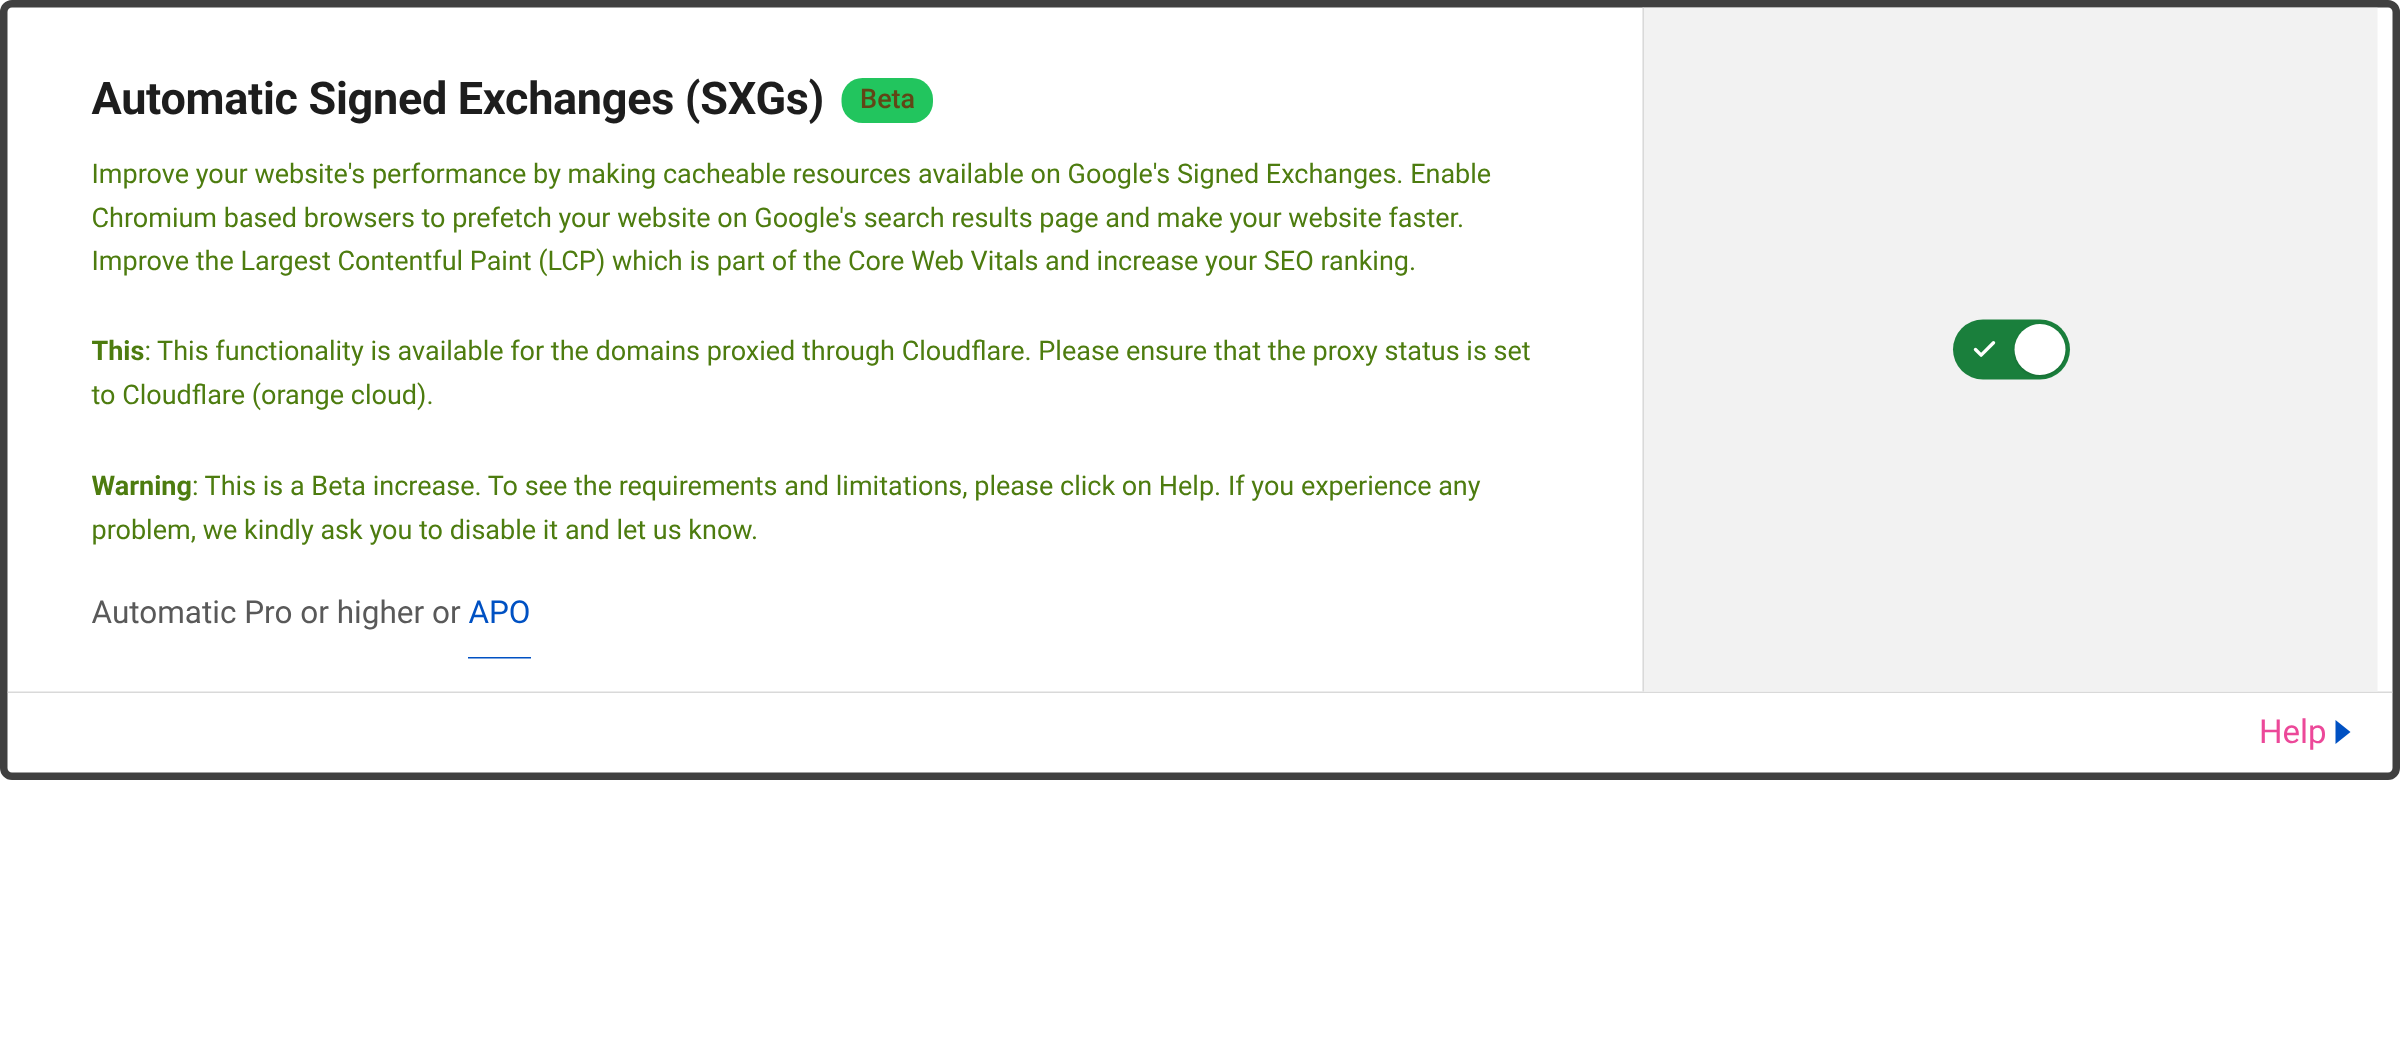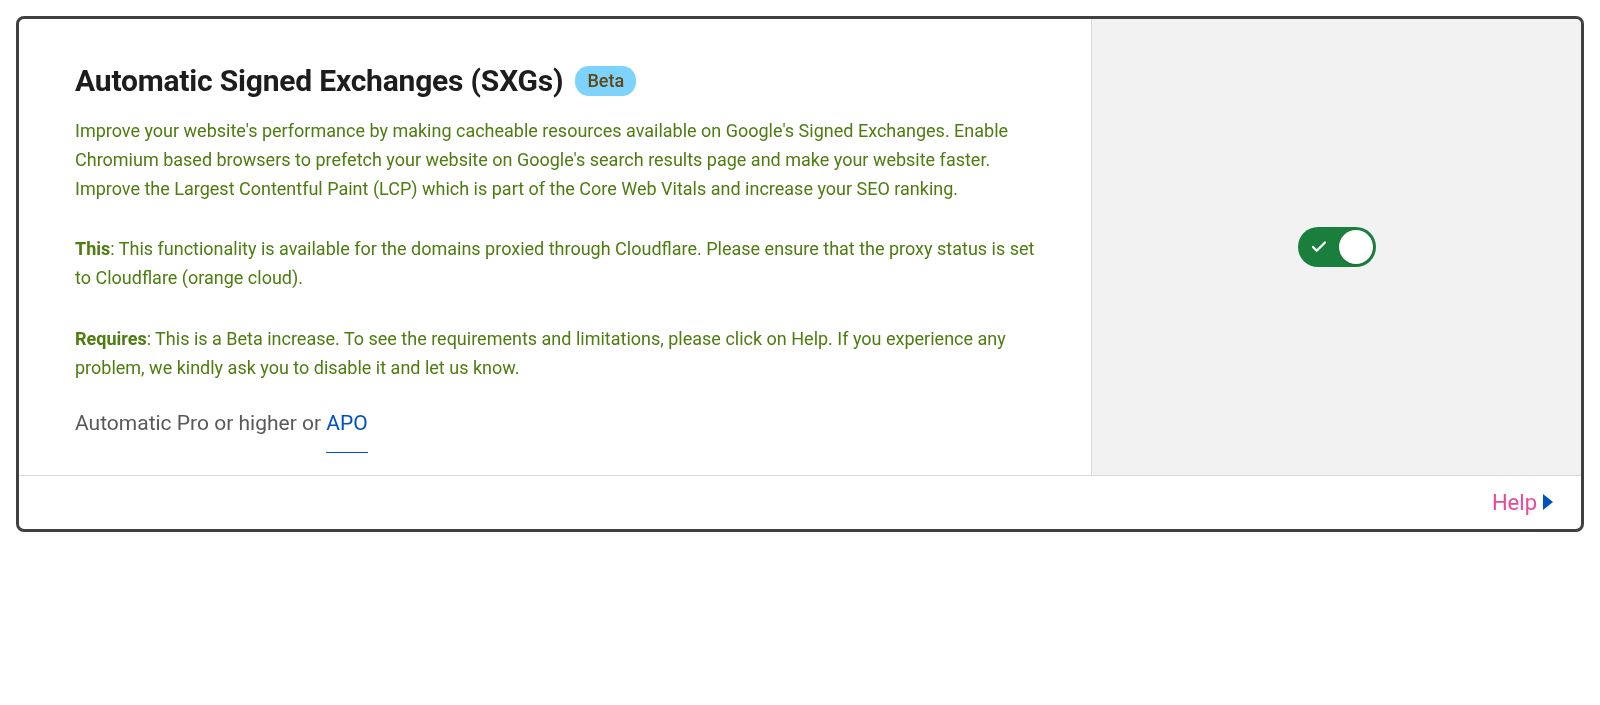--- a/index.html
+++ b/index.html
@@ -6,22 +6,22 @@
     box-sizing: border-box;
   }
   html, body {
     margin: 0;
     padding: 0;
     font-family: -apple-system, BlinkMacSystemFont, "Segoe UI", Roboto, Helvetica, Arial, sans-serif;
     color: #1d1d1d;
     background: #fff;
   }
   .card {
-    margin: 16px;
-    border: 3px solid #404040;
+    margin: 0;
+    border: 5px solid #404040;
     border-radius: 8px;
     overflow: hidden;
     background: #fff;
   }
   .card-body {
     display: flex;
     align-items: stretch;
   }
   .card-main {
     flex: 1 1 auto;
@@ -44,21 +44,21 @@
     margin-bottom: 18px;
   }
   .feature-title {
     font-size: 30px;
     font-weight: 700;
     letter-spacing: -0.2px;
     color: #1d1d1d;
     line-height: 1.2;
   }
   .badge {
-    background: #7dd3fc;
+    background: #22c55e;
     color: #614616;
     font-size: 18px;
     font-weight: 500;
     padding: 4px 12px;
     border-radius: 14px;
     line-height: 1.2;
     display: inline-flex;
     align-items: center;
   }
   .feature-desc, .feature-note, .feature-warning {
@@ -158,21 +158,21 @@
         <span class="badge">Beta</span>
       </div>
 
       <p class="feature-desc">Improve your website's performance by making cacheable resources available on Google's Signed Exchanges. Enable Chromium based browsers to prefetch your website on Google's search results page and make your website faster. Improve the Largest Contentful Paint (LCP) which is part of the Core Web Vitals and increase your SEO ranking.</p>
 
       <p class="feature-note">
         <span class="bold">This</span><span>: This functionality is available for the domains proxied through Cloudflare. Please ensure that the proxy status is set to Cloudflare (orange cloud).</span>
       </p>
 
       <p class="feature-warning">
-        <span class="bold">Requires</span><span>: This is a Beta increase. To see the requirements and limitations, please click on Help. If you experience any problem, we kindly ask you to disable it and let us know.</span>
+        <span class="bold">Warning</span><span>: This is a Beta increase. To see the requirements and limitations, please click on Help. If you experience any problem, we kindly ask you to disable it and let us know.</span>
       </p>
 
       <p class="plan-line">
         <span>Automatic Pro or higher or </span><a class="link">APO</a>
       </p>
     </div>
 
     <div class="card-aside">
       <div class="toggle" role="switch" aria-checked="true">
         <span class="check-icon">

